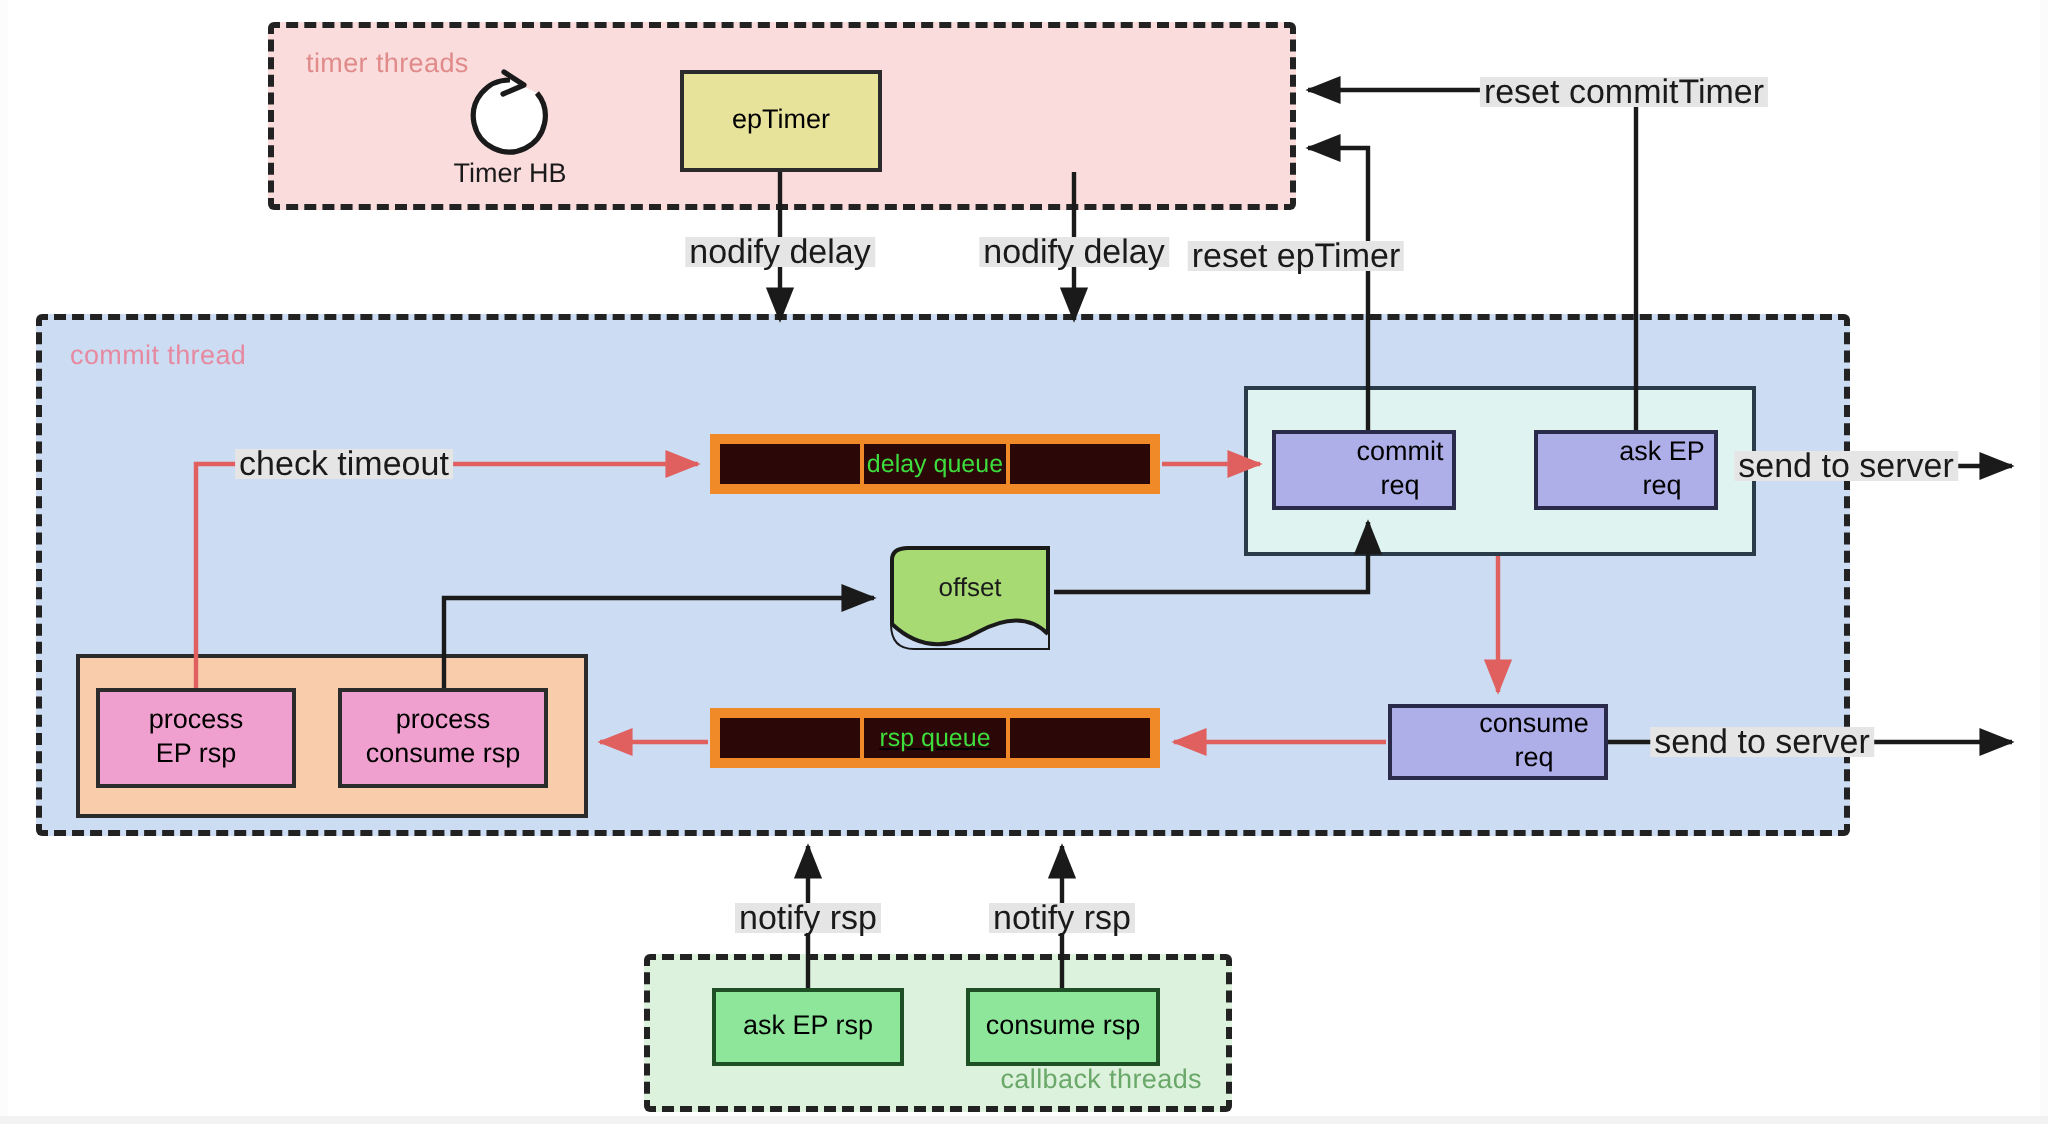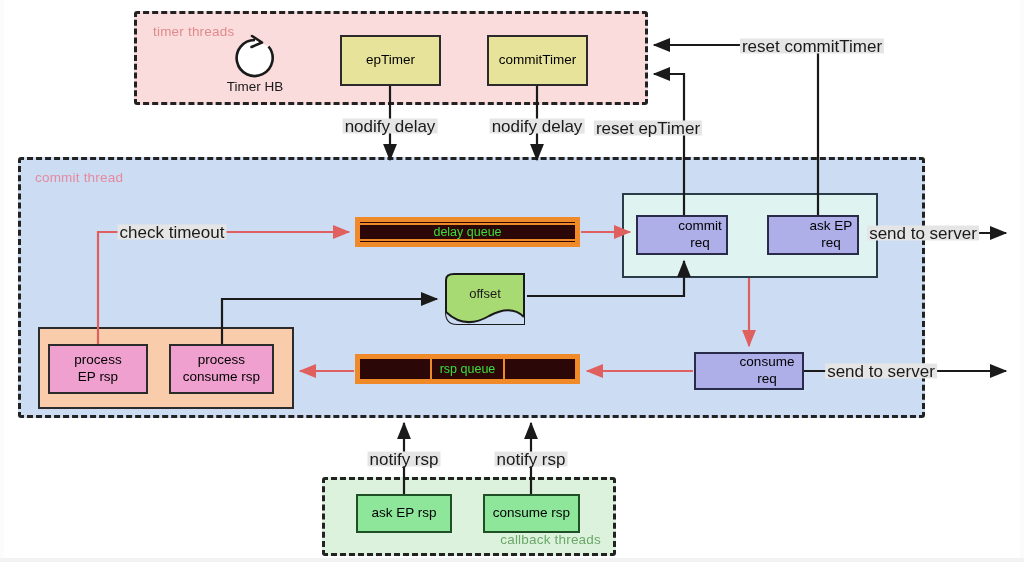--- a/index.html
+++ b/index.html
@@ -130,22 +130,22 @@
   .queue .cell {
     flex: 1;
     background: #2b0707;
     display: flex;
     align-items: center;
     justify-content: center;
     font-size: 12.5px;
     color: #3ddd3d;
     white-space: nowrap;
   }
-  #delay-queue { left: 355px; top: 217px; width: 225px; flex-direction: column; }
-  #rsp-queue   { left: 355px; top: 354px; width: 225px; }
+  #delay-queue { left: 355px; top: 217px; width: 225px; }
+  #rsp-queue   { left: 355px; top: 354px; width: 225px; text-decoration: underline; }
 
   
   #offset-wrap {
     position: absolute;
     left: 443px; top: 272px; width: 84px; height: 54px;
   }
   #offset-wrap svg { display: block; width: 84px; height: 54px; }
   #offset-label {
     position: absolute;
     left: 0; top: 14px; width: 84px;
@@ -194,21 +194,20 @@
 
   <div id="timer-hb">
     <svg viewBox="0 0 78 64">
       <path d="M39 8 A18 18 0 1 0 52.5 14.5" fill="#ffffff" stroke="#1a1a1a" stroke-width="2.6"></path>
       <path d="M36 4 L46 10.5 L35.5 15" fill="none" stroke="#1a1a1a" stroke-width="2.6" stroke-linecap="round" stroke-linejoin="round"></path>
     </svg>
     <div id="timer-hb-label">Timer HB</div>
   </div>
 
   <div class="box timer" id="ep-timer">epTimer</div>
-  <div class="box timer" id="commit-timer">commitTimer</div>
 
   <div class="group" id="process-thread">
     <div class="group-label">commit thread</div>
   </div>
 
   <div id="req-container"></div>
 
   <div id="proc-container"></div>
 
   <div class="queue" id="delay-queue">

